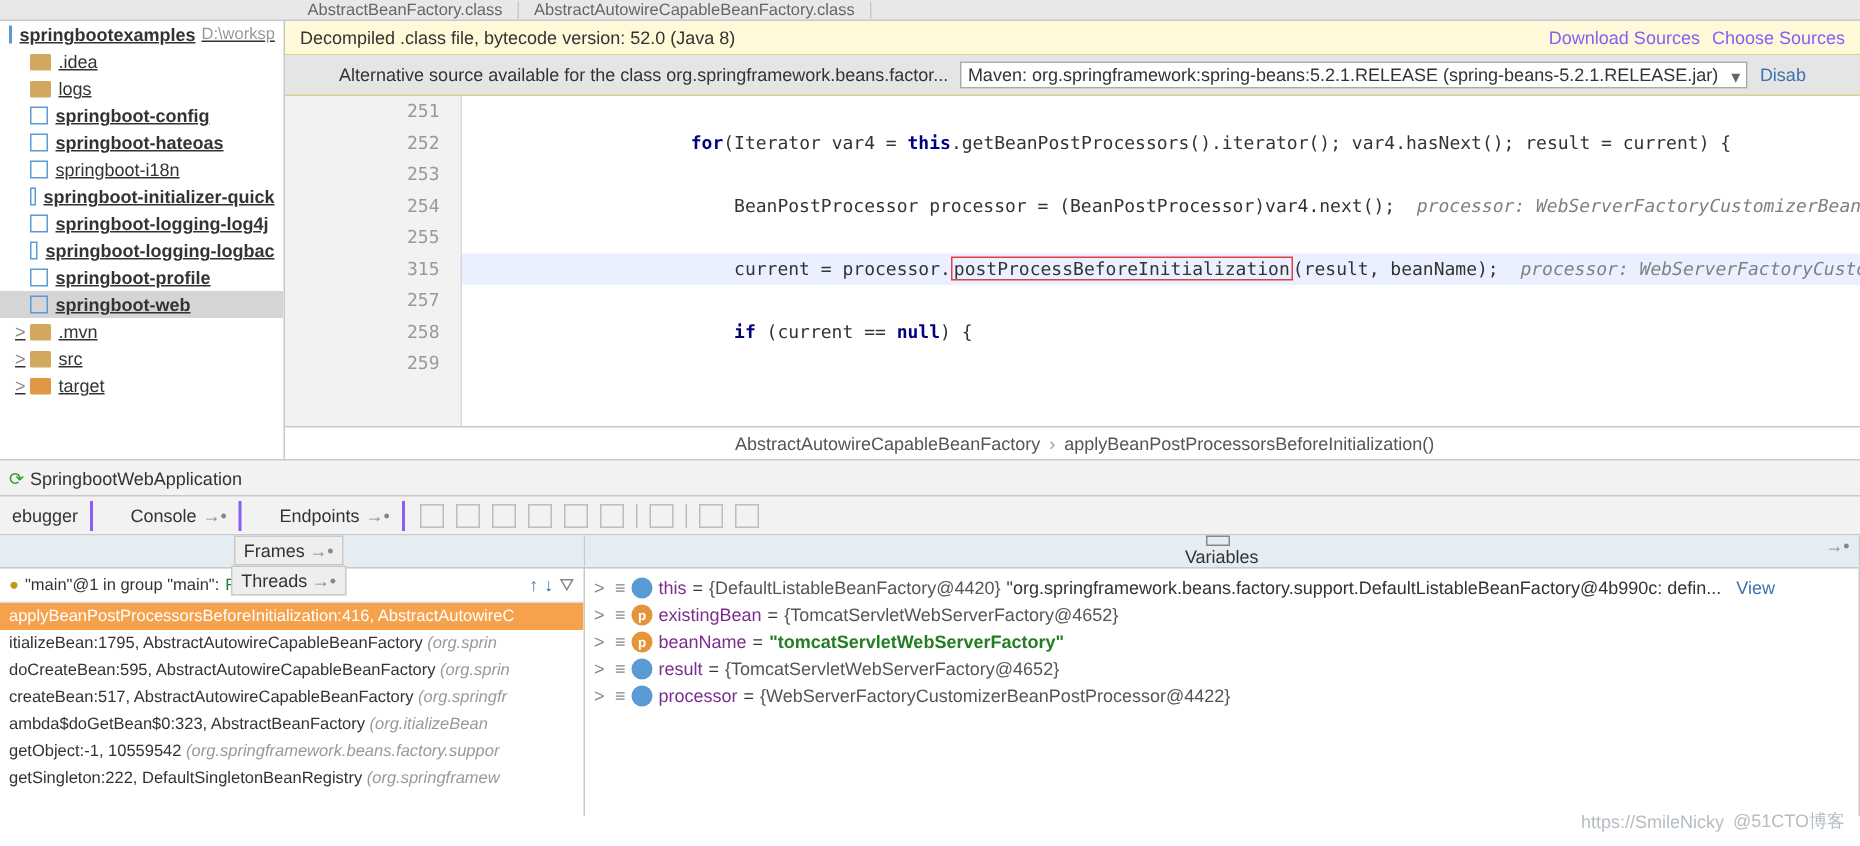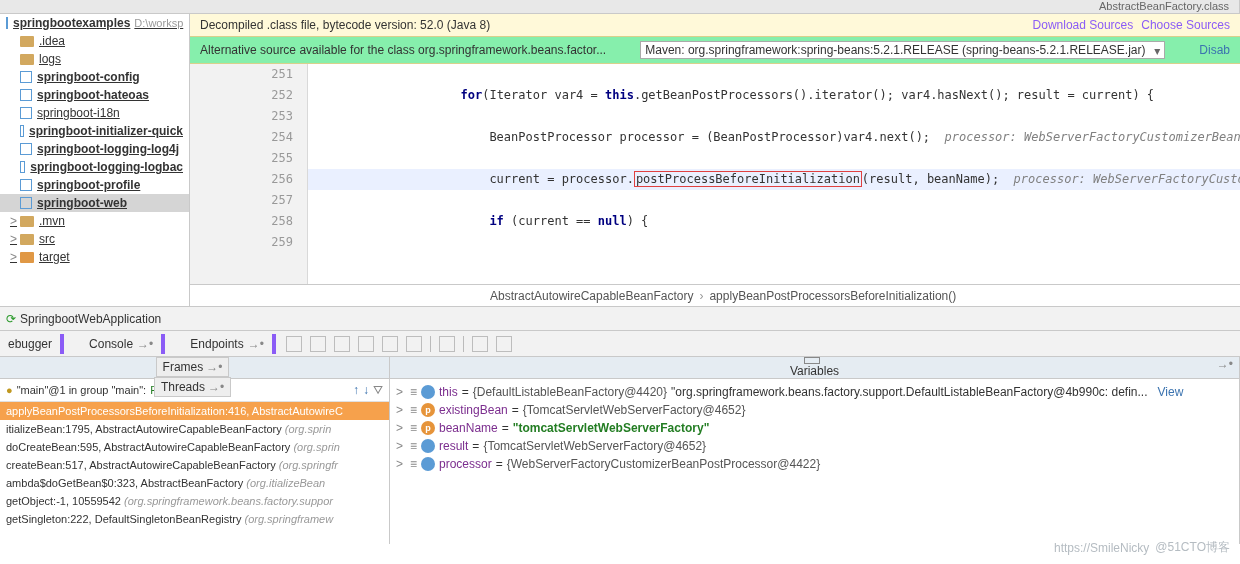--- a/index.html
+++ b/index.html
@@ -1,53 +1,53 @@
 <!DOCTYPE html>
 <html><head>
 <meta charset="utf-8">
 <style>
 * { box-sizing: border-box; margin: 0; padding: 0; }
 body { font-family: "Segoe UI", Arial, sans-serif; font-size: 12px; color: #333; background: #fff; width: 1240px; height: 564px; overflow: hidden; position: relative; }
-.top-tabs { display: flex; background: #e8e8e8; height: 14px; border-bottom: 1px solid #c9c9c9; font-size: 11px; color: #666; padding-left: 195px; align-items: flex-end; overflow: hidden; flex-direction: column; }
+.top-tabs { display: flex; background: #e8e8e8; height: 14px; border-bottom: 1px solid #c9c9c9; font-size: 11px; color: #666; padding-left: 195px; align-items: flex-end; overflow: hidden; }
 .top-tabs span { padding: 0 10px; border-right: 1px solid #c9c9c9; white-space: nowrap; }
 .layout { display: flex; height: 292px; }
 .sidebar { width: 190px; background: #fff; border-right: 1px solid #c9c9c9; overflow: hidden; text-decoration: underline; }
 .sidebar .proj { font-weight: bold; padding: 2px 6px; display: flex; align-items: center; white-space: nowrap; }
 .sidebar .proj .path { font-weight: normal; color: #999; margin-left: 4px; font-size: 11px; }
 .sidebar .item { padding: 2px 6px 2px 20px; display: flex; align-items: center; white-space: nowrap; }
 .sidebar .item.bold { font-weight: bold; }
 .sidebar .item.sel { background: #d5d5d5; }
 .sidebar .folder-ico { width: 14px; height: 11px; background: #d2a85f; margin-right: 5px; border-radius: 1px; display: inline-block; }
 .sidebar .folder-ico.orange { background: #e09845; }
 .sidebar .module-ico { width: 12px; height: 12px; border: 1px solid #5b9bd5; margin-right: 5px; display: inline-block; }
 .sidebar .item.root { padding-left: 10px; }
 .sidebar .arrow { width: 8px; display: inline-block; color: #888; margin-right: 2px; }
 .main { flex: 1; display: flex; flex-direction: column; overflow: hidden; }
 .banner { background: #fff9d9; border-bottom: 1px solid #d9d08c; padding: 4px 10px; display: flex; justify-content: space-between; align-items: center; font-size: 12px; color: #333; }
 .banner .links { display: flex; gap: 8px; }
 .banner .links span { color: #8b5cf6; cursor: pointer; }
-.banner.alt { background: #86efac; display: flex; align-items: center; gap: 8px; }
+.banner.alt { background: #e5e5e5; display: flex; align-items: center; gap: 8px; justify-content: center; }
 .banner.alt .select { flex: 1; max-width: 525px; background: #fff; border: 1px solid #aaa; padding: 1px 18px 1px 4px; position: relative; white-space: nowrap; overflow: hidden; }
 .banner.alt .select::after { content: "▾"; position: absolute; right: 4px; top: 2px; color: #666; }
 .banner .disable { color: #3b73af; cursor: pointer; }
 .editor { flex: 1; display: flex; background: #fff; overflow: hidden; }
 .gutter { width: 118px; background: #f2f2f2; color: #999; text-align: right; padding-right: 14px; font-family: Consolas, monospace; font-size: 12px; line-height: 21px; border-right: 1px solid #d9d9d9; }
 .code { flex: 1; font-family: Consolas, monospace; font-size: 12px; line-height: 21px; white-space: pre; overflow: hidden; position: relative; }
 .code .line { padding-left: 8px; height: 21px; }
 .code .line.hl { background: #eaf0ff; }
 .kw { color: #000080; font-weight: bold; }
 .cm { color: #808080; font-style: italic; }
 .str { color: #008000; }
 .redbox { border: 1px solid #e04040; padding: 0 1px; }
 .breadcrumb { height: 22px; border-top: 1px solid #c9c9c9; background: #fff; display: flex; align-items: center; padding-left: 300px; font-size: 12px; color: #555; }
 .breadcrumb .sep { margin: 0 6px; color: #999; }
 .runbar { height: 24px; border-top: 1px solid #c9c9c9; background: #f2f2f2; display: flex; align-items: center; padding-left: 6px; font-size: 12px; }
 .runbar .green { color: #2c9a2c; margin-right: 4px; }
 .toolbar { height: 26px; border-top: 1px solid #c9c9c9; background: #f2f2f2; display: flex; align-items: center; padding-left: 0; font-size: 12px; }
-.toolbar .tab { padding: 3px 8px; border-right: 4px solid #8b5cf6; display: flex; align-items: center; gap: 4px; text-align: center; }
+.toolbar .tab { padding: 3px 8px; border-right: 2px solid #8b5cf6; display: flex; align-items: center; gap: 4px; text-align: center; }
 .toolbar .ico { width: 13px; height: 13px; display: inline-block; }
 .toolbar .icons { display: flex; gap: 8px; padding-left: 10px; align-items: center; }
 .toolbar .icons .tbico { width: 16px; height: 16px; display: inline-block; border: 1px solid #888; opacity: 0.5; }
 .toolbar .icons .divider { width: 1px; height: 16px; background: #bbb; }
 .debug-panes { display: flex; height: 188px; border-top: 1px solid #c9c9c9; }
 .pane { display: flex; flex-direction: column; border-right: 1px solid #c9c9c9; }
 .pane.frames { width: 390px; }
 .pane.vars { flex: 1; }
 .pane-header { height: 22px; background: #e5ecf2; border-bottom: 1px solid #c9c9c9; display: flex; align-items: center; padding: 0 6px; font-size: 12px; position: relative; flex-direction: column; }
 .pane-header .tab { padding: 2px 6px; background: #eee; border: 1px solid #c9c9c9; margin-right: 4px; display: flex; align-items: center; gap: 3px; }
@@ -159,21 +159,21 @@
       <div class="select">Maven: org.springframework:spring-beans:5.2.1.RELEASE (spring-beans-5.2.1.RELEASE.jar)</div>
       <span class="disable">Disab</span>
     </div>
     <div class="editor">
       <div class="gutter" id="gutter">
           <div>251</div>
           <div>252</div>
           <div>253</div>
           <div>254</div>
           <div>255</div>
-          <div>256</div>
+          <div>315</div>
           <div>257</div>
           <div>258</div>
           <div>259</div>
         </div>
       <div class="code">
 <div class="line">                    <span class="kw">for</span><span>(Iterator var4 = </span><span class="kw">this</span><span>.getBeanPostProcessors().iterator(); var4.hasNext(); result = current) {</span></div>
 <div class="line">                        <span>BeanPostProcessor processor = (BeanPostProcessor)var4.next();</span><span class="cm">  processor: WebServerFactoryCustomizerBeanPostProcessor@4422</span></div>
 <div class="line hl">                        <span>current = processor.</span><span class="redbox">postProcessBeforeInitialization</span><span>(result, beanName);</span><span class="cm">  processor: WebServerFactoryCustomizerBeanPostProces</span></div>
 <div class="line">                        <span class="kw">if</span><span> (current == </span><span class="kw">null</span><span>) {</span></div>
 

